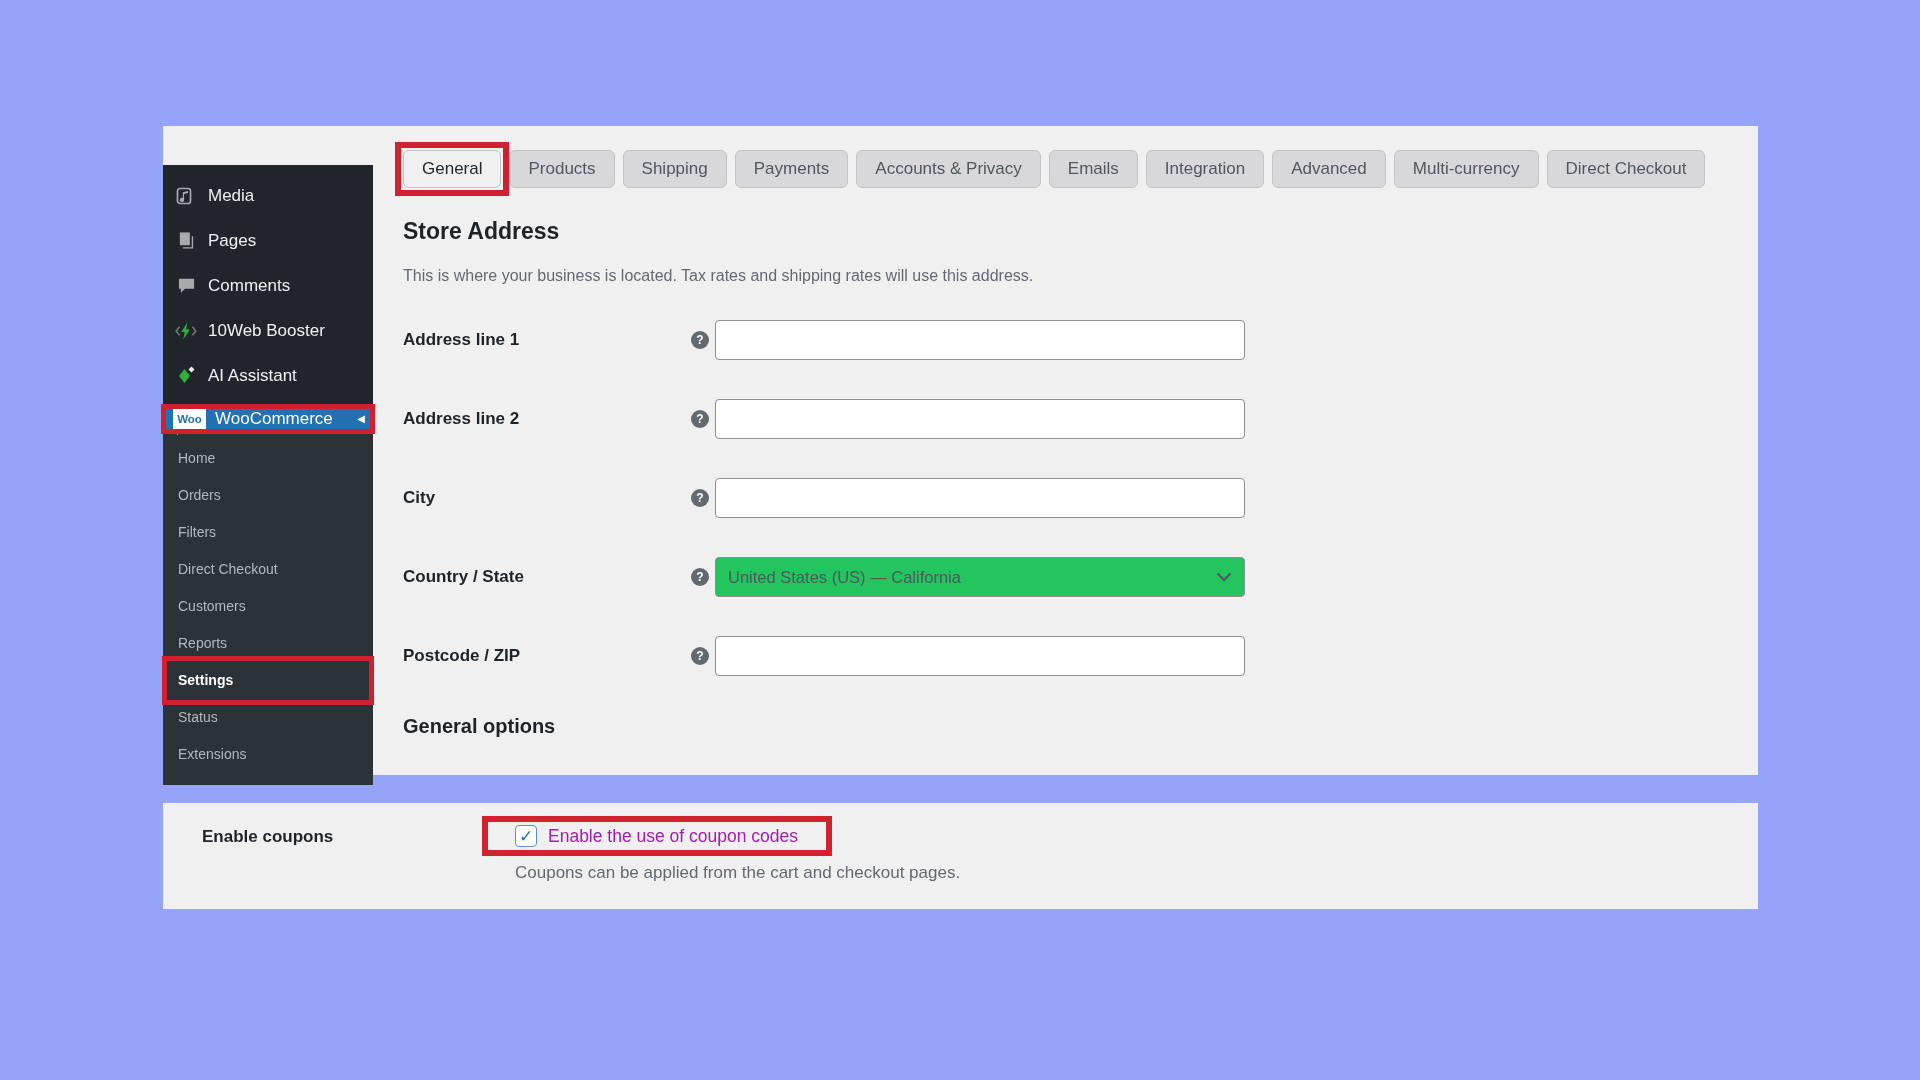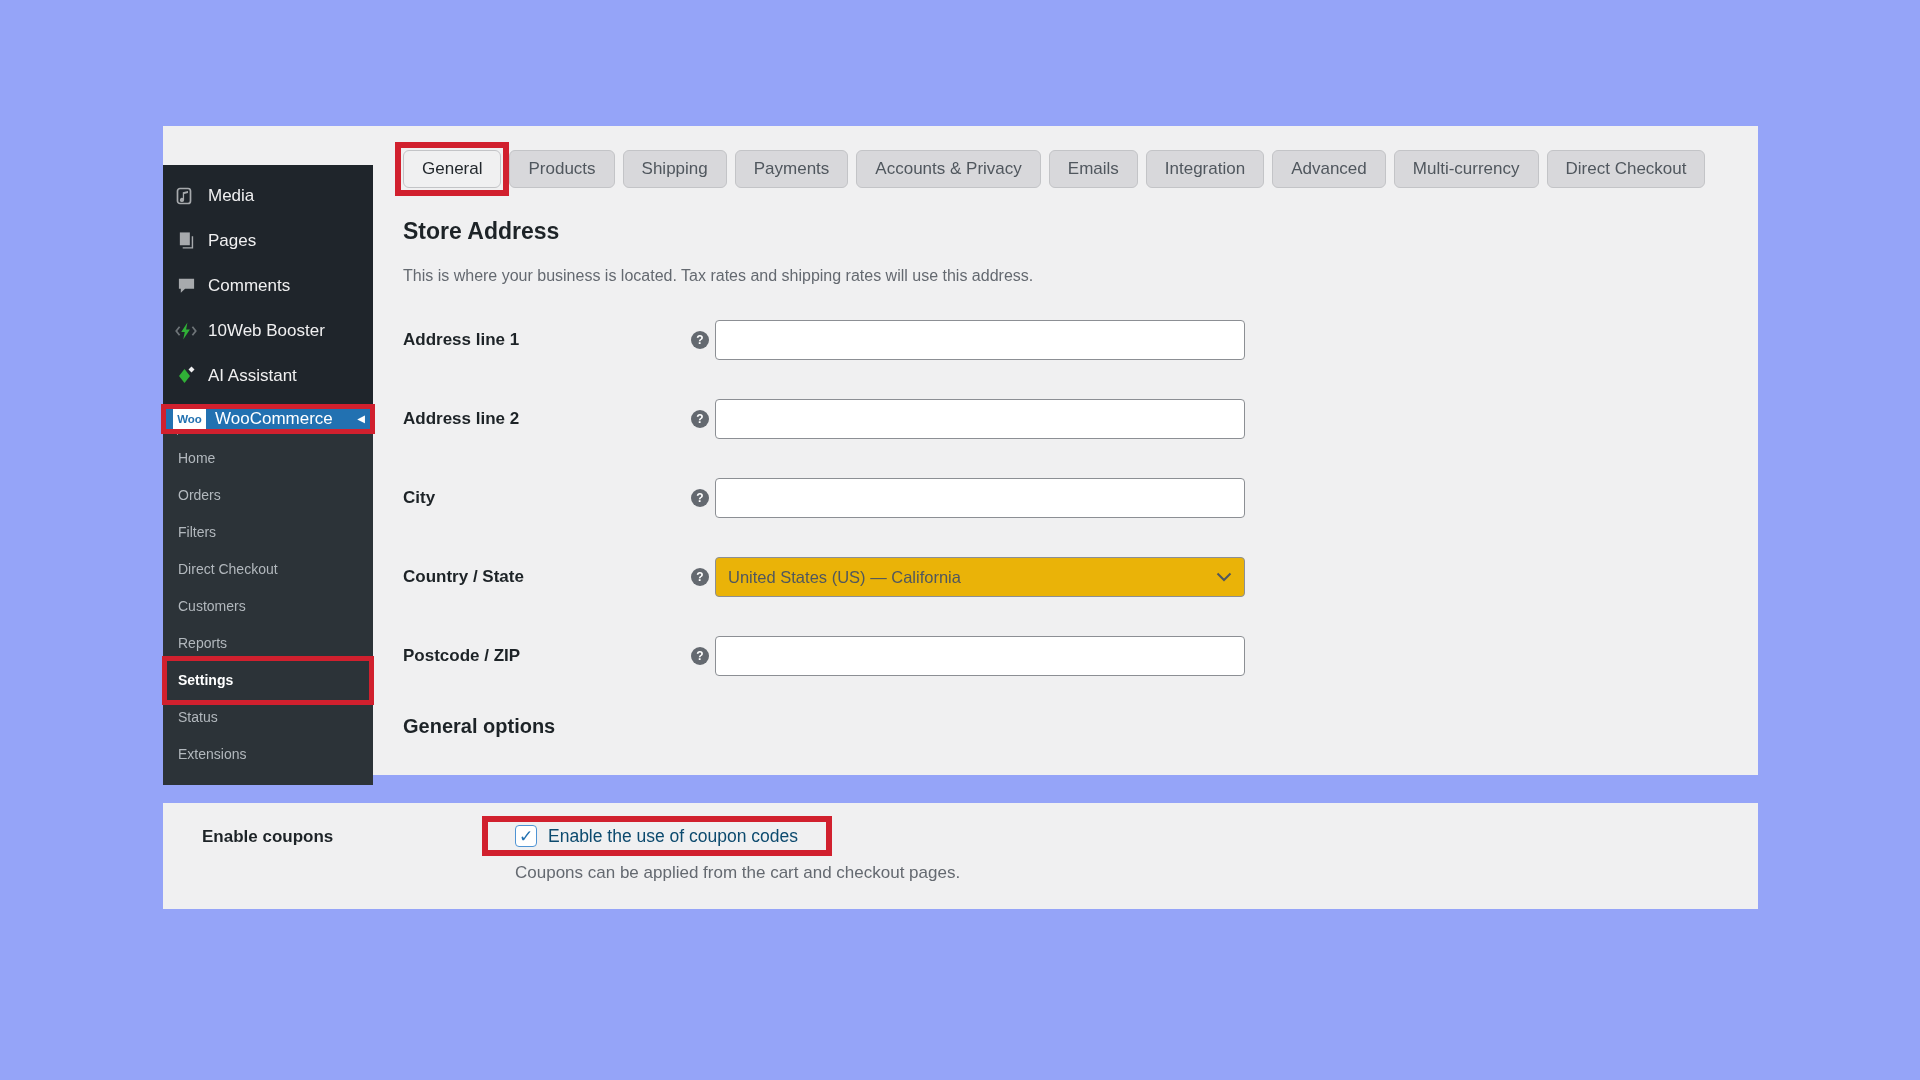--- a/index.html
+++ b/index.html
@@ -76,39 +76,39 @@
     font-size:12px;font-weight:700;display:flex;align-items:center;
     justify-content:center;cursor:pointer;user-select:none;
   }
   .txt{
     height:40px;width:100%;box-sizing:border-box;border:1px solid #8c8f94;
     border-radius:4px;background:#fff;font-size:16px;padding:0 10px;
     font-family:"Liberation Sans","DejaVu Sans",sans-serif;
   }
   .select{
     height:40px;box-sizing:border-box;border:1px solid #8c8f94;border-radius:4px;
-    background:#eab308;display:flex;align-items:center;justify-content:space-between;
+    background:#22c55e;display:flex;align-items:center;justify-content:space-between;
     padding:0 12px;color:#50575e;font-size:16.5px;cursor:pointer;
   }
   .h-general{font-size:20px;font-weight:700;color:#1d2327;margin:21px 0 0;}
   
   .panel-bottom{
     position:absolute;left:163px;top:803px;width:1595px;height:106px;
     background:#f0f0f1;display:flex;box-sizing:border-box;padding:22px 0 0 39px;
   }
   .coupon-label{width:313px;font-size:17px;font-weight:600;color:#1d2327;padding-top:2px;}
   .coupon-right{display:flex;flex-direction:column;align-items:flex-start;}
   .cb-row{display:inline-flex;align-items:center;gap:11px;position:relative;}
   .checkbox{
     width:22px;height:22px;box-sizing:border-box;background:#fff;
     border:1.5px solid #4f94d4;border-radius:4px;
     display:flex;align-items:center;justify-content:center;cursor:pointer;
   }
   .check{color:#2271b1;font-size:17px;font-weight:700;line-height:1;}
-  .cb-label{font-size:17.5px;color:#0c4a6e;cursor:pointer;}
+  .cb-label{font-size:17.5px;color:#a21caf;cursor:pointer;}
   .coupon-desc{font-size:17px;color:#646970;margin:16px 0 0;}
   svg{display:block;}
 </style>
 </head>
 <body>
 
 <div class="panel-top">
 
   <aside class="sidebar">
     <ul class="menu-top">

